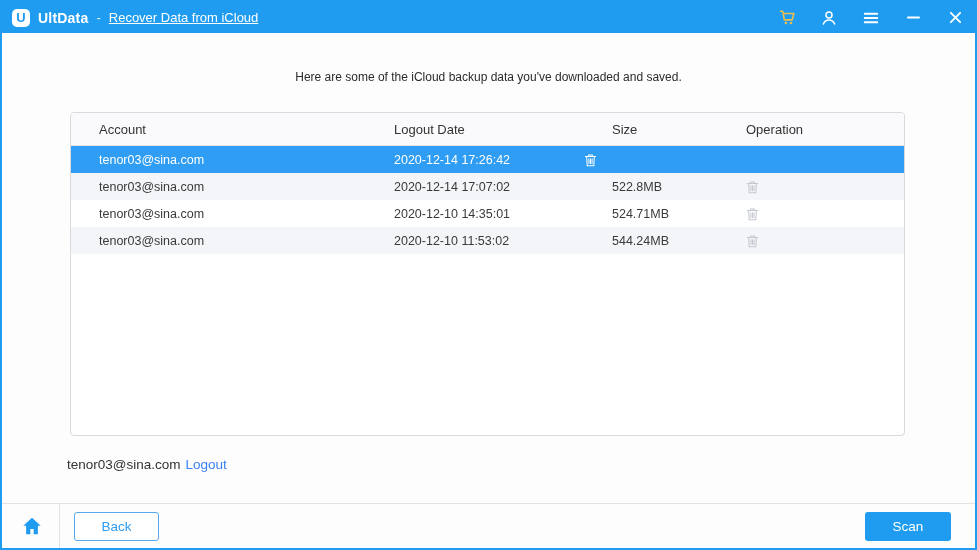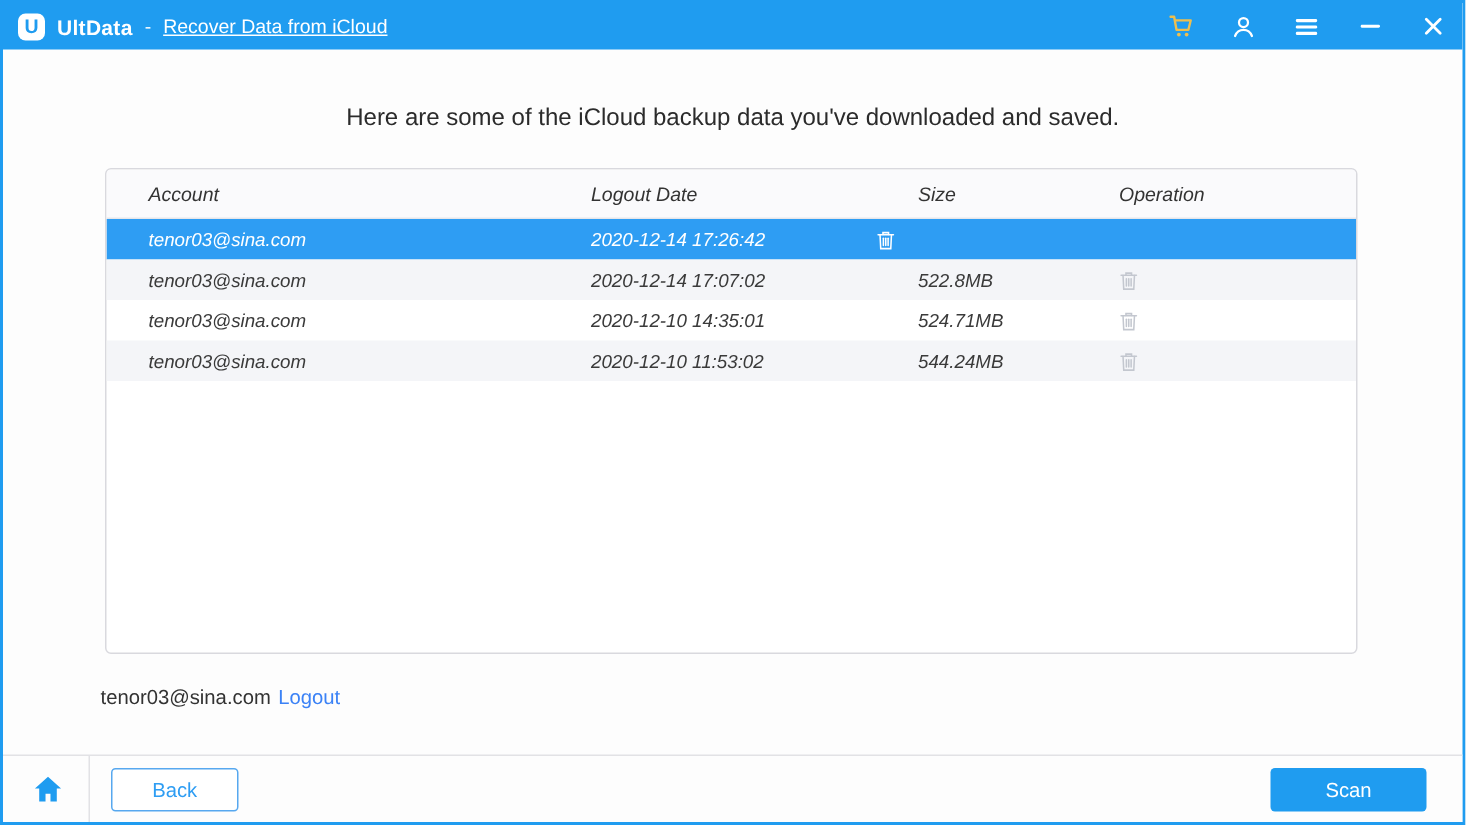--- a/index.html
+++ b/index.html
@@ -25,42 +25,42 @@
   .logo-box span { color:#1f9cf0; font-weight:bold; font-size:13px; line-height:1; }
   .app-name { font-weight:bold; font-size:14px; letter-spacing:.2px; }
   .title-sep { margin:0 8px; font-size:13px; opacity:.95; }
   .page-title { font-size:13px;text-decoration:underline; }
   .titlebar-right { margin-left:auto; display:flex; align-items:center; gap:22px; }
   .tb-icon { width:20px; height:20px; display:flex; align-items:center; justify-content:center; cursor:pointer; }
 
   
   .heading {
     position:absolute; top:68px; left:0; right:0;
-    text-align:center; font-size:16px; color:#2b2b2b;
+    text-align:center; font-size:12px; color:#2b2b2b;
   }
 
   
   .table {
     position:absolute; left:68px; top:110px; width:835px; height:324px;
     border:1px solid #d9d9de; border-radius:4px; background:#fff; overflow:hidden;
   }
   .thead {
     display:grid; grid-template-columns:295px 218px 162px 1fr;
     height:33px; align-items:center;
     background:#fafafc; border-bottom:1px solid #e6e6ea;
     font-size:13px; color:#333;
   }
   .trow {
     display:grid; grid-template-columns:295px 218px 162px 1fr;
     height:27px; align-items:center;
     font-size:12.5px; color:#3a3a3a; cursor:default;
   }
   .trow.alt { background:#f4f5f8; }
   .trow.selected { background:#2e9df3; color:#fff; }
-  .cell { padding-left:28px; white-space:nowrap; overflow:hidden;font-style:italic; }
+  .cell { padding-left:28px; white-space:nowrap; overflow:hidden; }
   .cell.op { padding-left:0; padding-right:22px; }
   .thead .cell.op { padding-right:14px; }
   .trash { display:inline-flex; color:#c3c7cf; cursor:pointer; vertical-align:middle; }
   .trow.selected .trash { color:#ffffff; }
 
   
   .account-line {
     position:absolute; left:65px; top:455px; font-size:13.5px; color:#333;
   }
   .logout-link { color:#3b82f6; cursor:pointer; margin-left:5px; }
@@ -74,21 +74,21 @@
     position:absolute; left:18px; top:10px; width:24px; height:24px;
     display:flex; align-items:center; justify-content:center; cursor:pointer;
   }
   .footer-vdiv { position:absolute; left:57px; top:0; bottom:0; width:1px; background:#e2e2e5; }
   .back-btn {
     position:absolute; left:72px; top:8px; width:85px; height:29px;
     background:#fff; border:1px solid #57a8ef; border-radius:3px;
     color:#2e9df3; font-size:13.5px; font-family:"Liberation Sans", sans-serif; cursor:pointer;
   }
   .scan-btn {
-    position:absolute; right:24px; top:8px; width:104px; height:29px;
+    position:absolute; right:24px; top:8px; width:86px; height:29px;
     background:#1f9cf0; border:none; border-radius:3px;
     color:#fff; font-size:13.5px; font-family:"Liberation Sans", sans-serif; cursor:pointer;
   }
 </style>
 </head>
 <body>
 
 <div class="window">
 
   <div class="titlebar">

